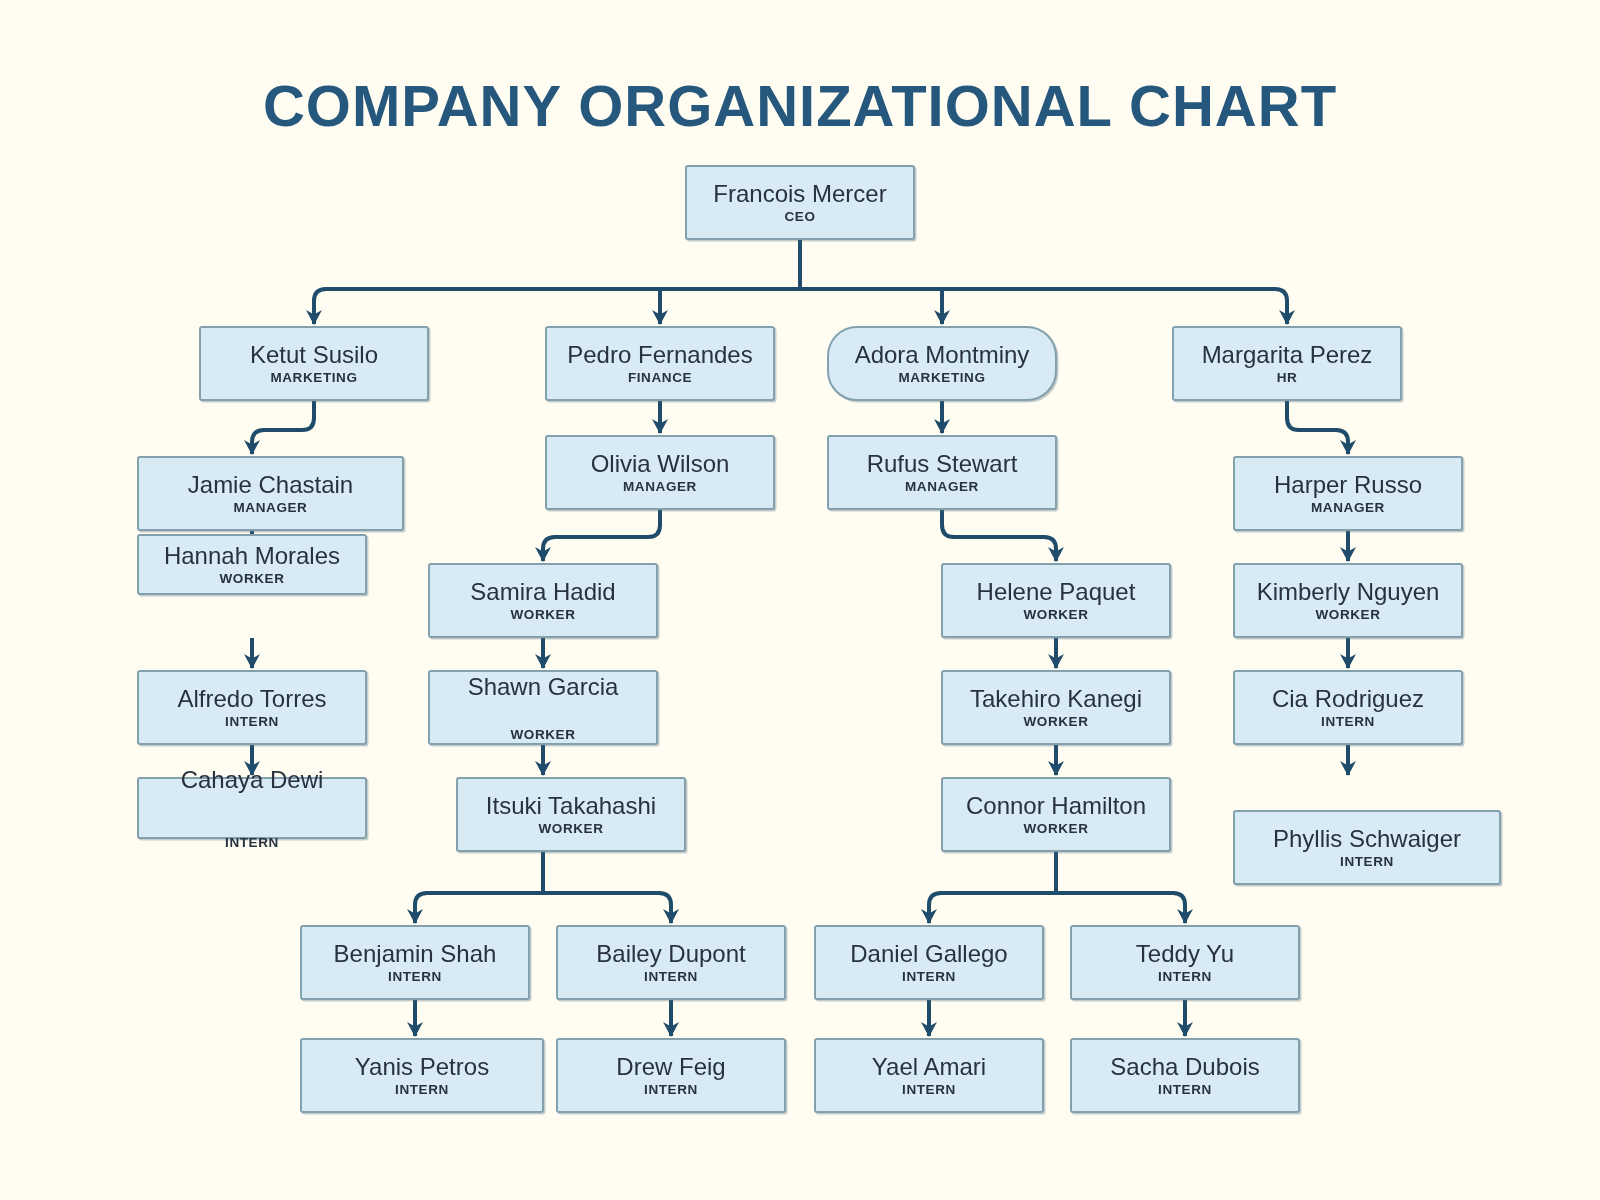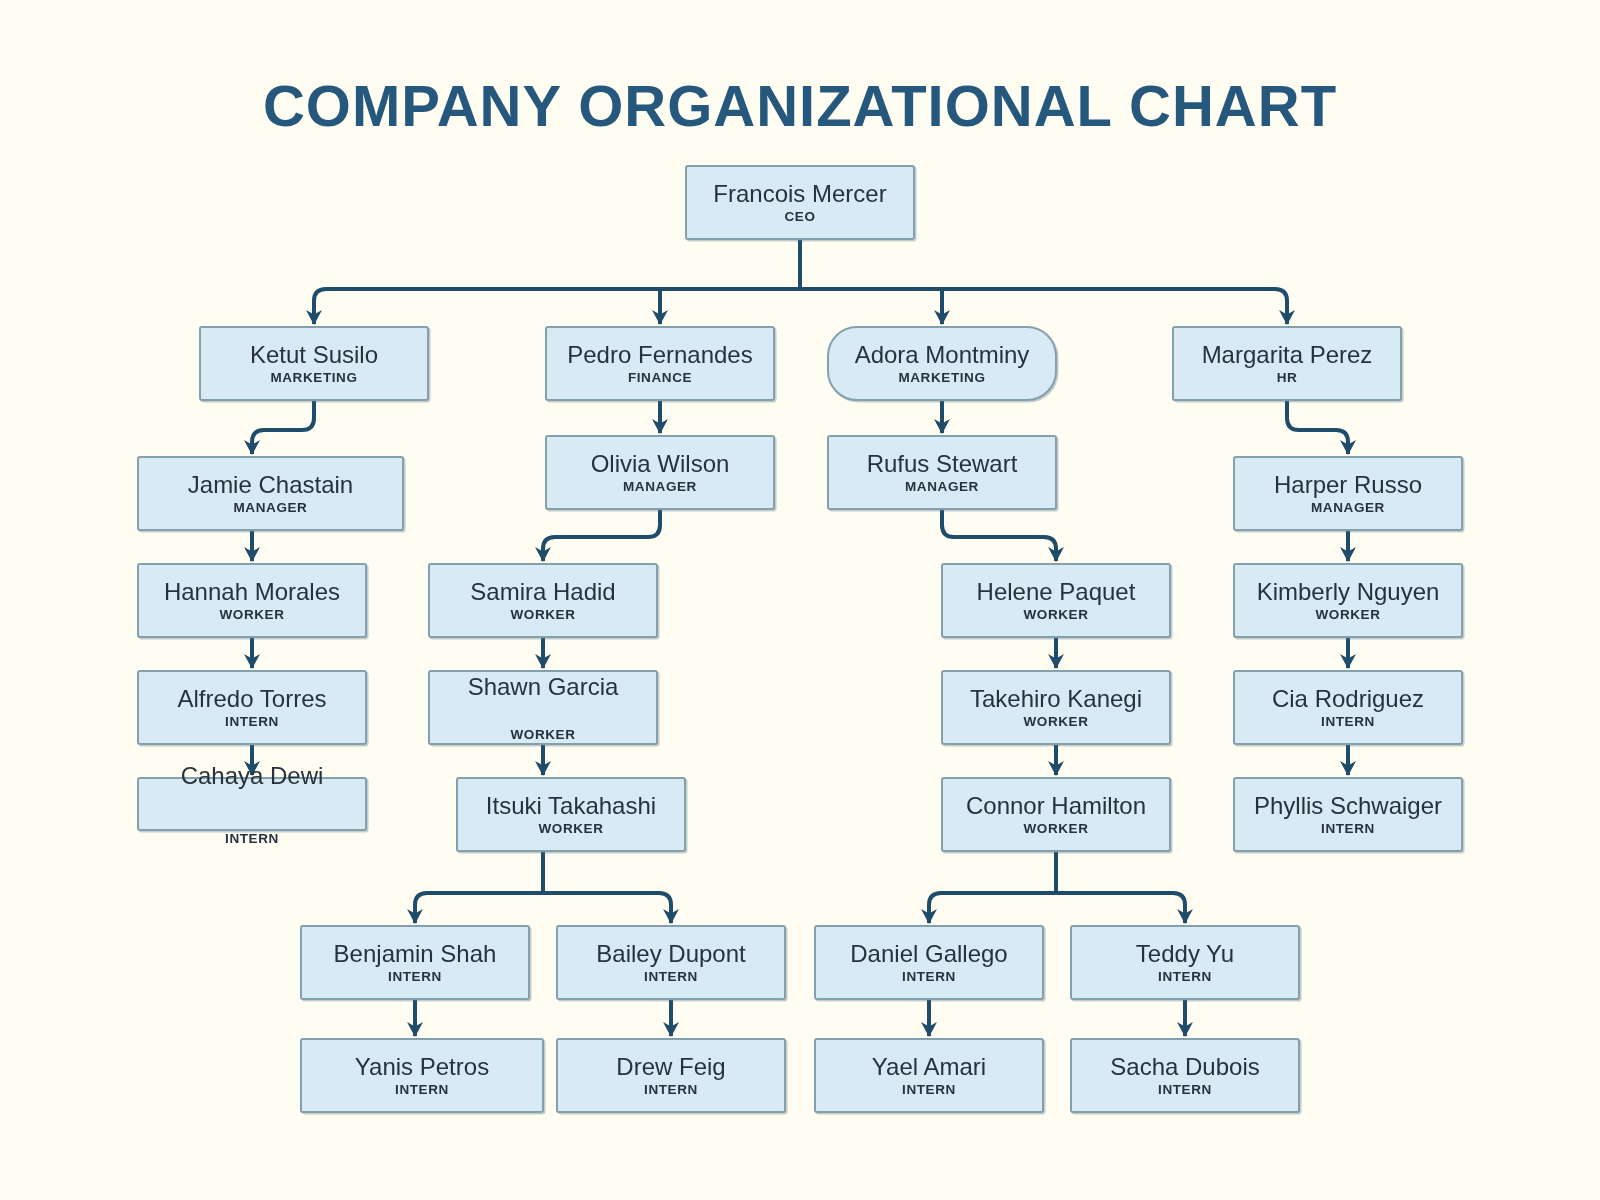--- a/index.html
+++ b/index.html
@@ -113,21 +113,21 @@
         <span class="node-role">MANAGER</span>
       </div>
       <div class="node" style="left: 827px; top: 435px; width: 230px; height: 75px;">
         <span class="node-name">Rufus Stewart</span>
         <span class="node-role">MANAGER</span>
       </div>
       <div class="node" style="left: 1233px; top: 456px; width: 230px; height: 75px;">
         <span class="node-name">Harper Russo</span>
         <span class="node-role">MANAGER</span>
       </div>
-      <div class="node" style="left: 137px; top: 563px; width: 230px; height: 75px;">
+      <div class="node" style="left: 137px; top: 534px; width: 230px; height: 61px;">
         <span class="node-name">Hannah Morales</span>
         <span class="node-role">WORKER</span>
       </div>
       <div class="node" style="left: 428px; top: 563px; width: 230px; height: 75px;">
         <span class="node-name">Samira Hadid</span>
         <span class="node-role">WORKER</span>
       </div>
       <div class="node" style="left: 941px; top: 563px; width: 230px; height: 75px;">
         <span class="node-name">Helene Paquet</span>
         <span class="node-role">WORKER</span>
@@ -145,33 +145,33 @@
         <span class="node-role">WORKER</span>
       </div>
       <div class="node" style="left: 941px; top: 670px; width: 230px; height: 75px;">
         <span class="node-name">Takehiro Kanegi</span>
         <span class="node-role">WORKER</span>
       </div>
       <div class="node" style="left: 1233px; top: 670px; width: 230px; height: 75px;">
         <span class="node-name">Cia Rodriguez</span>
         <span class="node-role">INTERN</span>
       </div>
-      <div class="node" style="left: 137px; top: 777px; width: 230px; height: 54px; gap: 44px;">
+      <div class="node" style="left: 137px; top: 777px; width: 230px; height: 62px; gap: 44px;">
         <span class="node-name">Cahaya Dewi</span>
         <span class="node-role">INTERN</span>
       </div>
       <div class="node" style="left: 428px; top: 777px; width: 230px; height: 75px; margin-left: 28px;">
         <span class="node-name">Itsuki Takahashi</span>
         <span class="node-role">WORKER</span>
       </div>
       <div class="node" style="left: 941px; top: 777px; width: 230px; height: 75px;">
         <span class="node-name">Connor Hamilton</span>
         <span class="node-role">WORKER</span>
       </div>
-      <div class="node" style="left: 1233px; top: 777px; width: 230px; height: 75px;">
+      <div class="node" style="left: 1233px; top: 810px; width: 268px; height: 75px;">
         <span class="node-name">Phyllis Schwaiger</span>
         <span class="node-role">INTERN</span>
       </div>
       <div class="node" style="left: 300px; top: 925px; width: 230px; height: 75px;">
         <span class="node-name">Benjamin Shah</span>
         <span class="node-role">INTERN</span>
       </div>
       <div class="node" style="left: 556px; top: 925px; width: 230px; height: 75px;">
         <span class="node-name">Bailey Dupont</span>
         <span class="node-role">INTERN</span>

